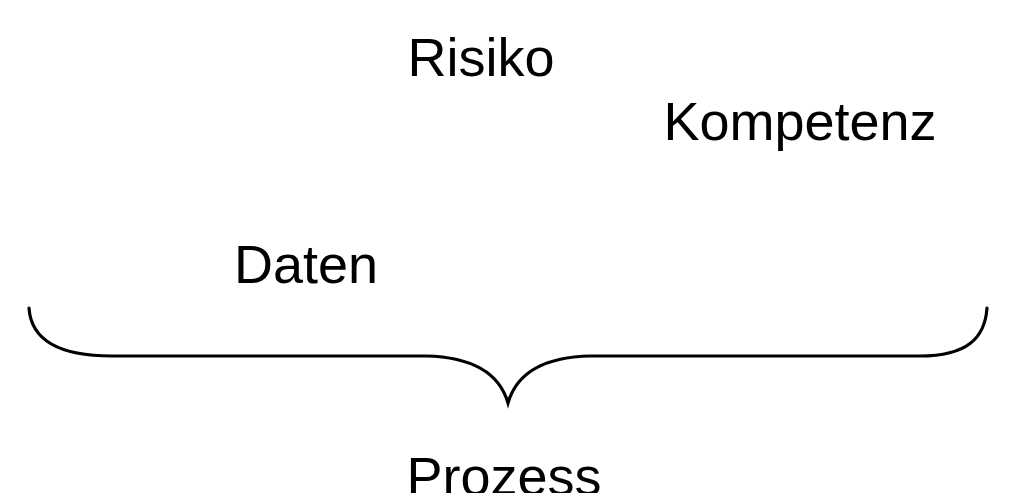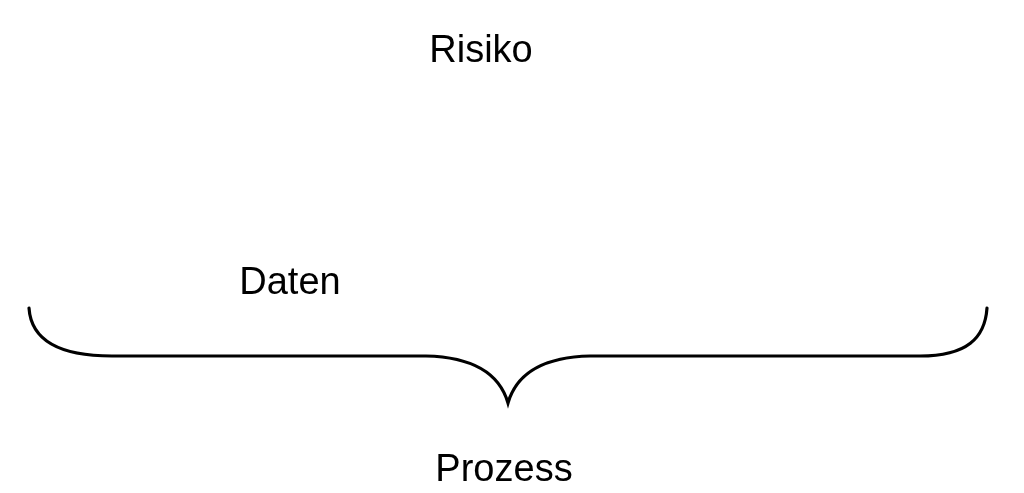--- a/index.html
+++ b/index.html
@@ -11,49 +11,50 @@
     position: relative;
     width: 1024px;
     height: 493px;
     background: #ffffff;
     overflow: hidden;
     font-family: "Liberation Sans", sans-serif;
     color: #000000;
   }
   .label {
     position: absolute;
-    font-size: 38px;
+    font-size: 54px;
     line-height: 1;
     white-space: nowrap;
     transform: translateX(-50%);
     color: #000000;
   }
   .label-risiko       { left: 481px; top: 30px; }
   .label-qualitaet    { left: 196px; top: 98px; }
   .label-kompetenz    { left: 800px; top: 94px; }
-  .label-daten        { left: 290px; top: 237px; margin-top: 25px; }
+  .label-daten        { left: 306px; top: 237px; }
   .label-technologien { left: 680px; top: 237px; }
   .label-prozess      { left: 504px; top: 449px; font-weight: normal; }
   .brace-svg {
     position: absolute;
     left: 0;
     top: 0;
     width: 1024px;
     height: 493px;
     pointer-events: none;
   }
 </style>
 </head>
 <body>
 
 <div class="stage">
 
   <div class="label label-risiko">Risiko</div>
 
 
+  <div class="label label-kompetenz">Kompetenz</div>
 
   <div class="label label-daten">Daten</div>
 
 
   <svg class="brace-svg" viewBox="0 0 1024 493" xmlns="http://www.w3.org/2000/svg">
     <path d="M 29 308
              C 31 338, 55 356, 112 356
              L 426 356
              C 470 357, 499 372, 508 403
              C 517 372, 546 357, 590 356

